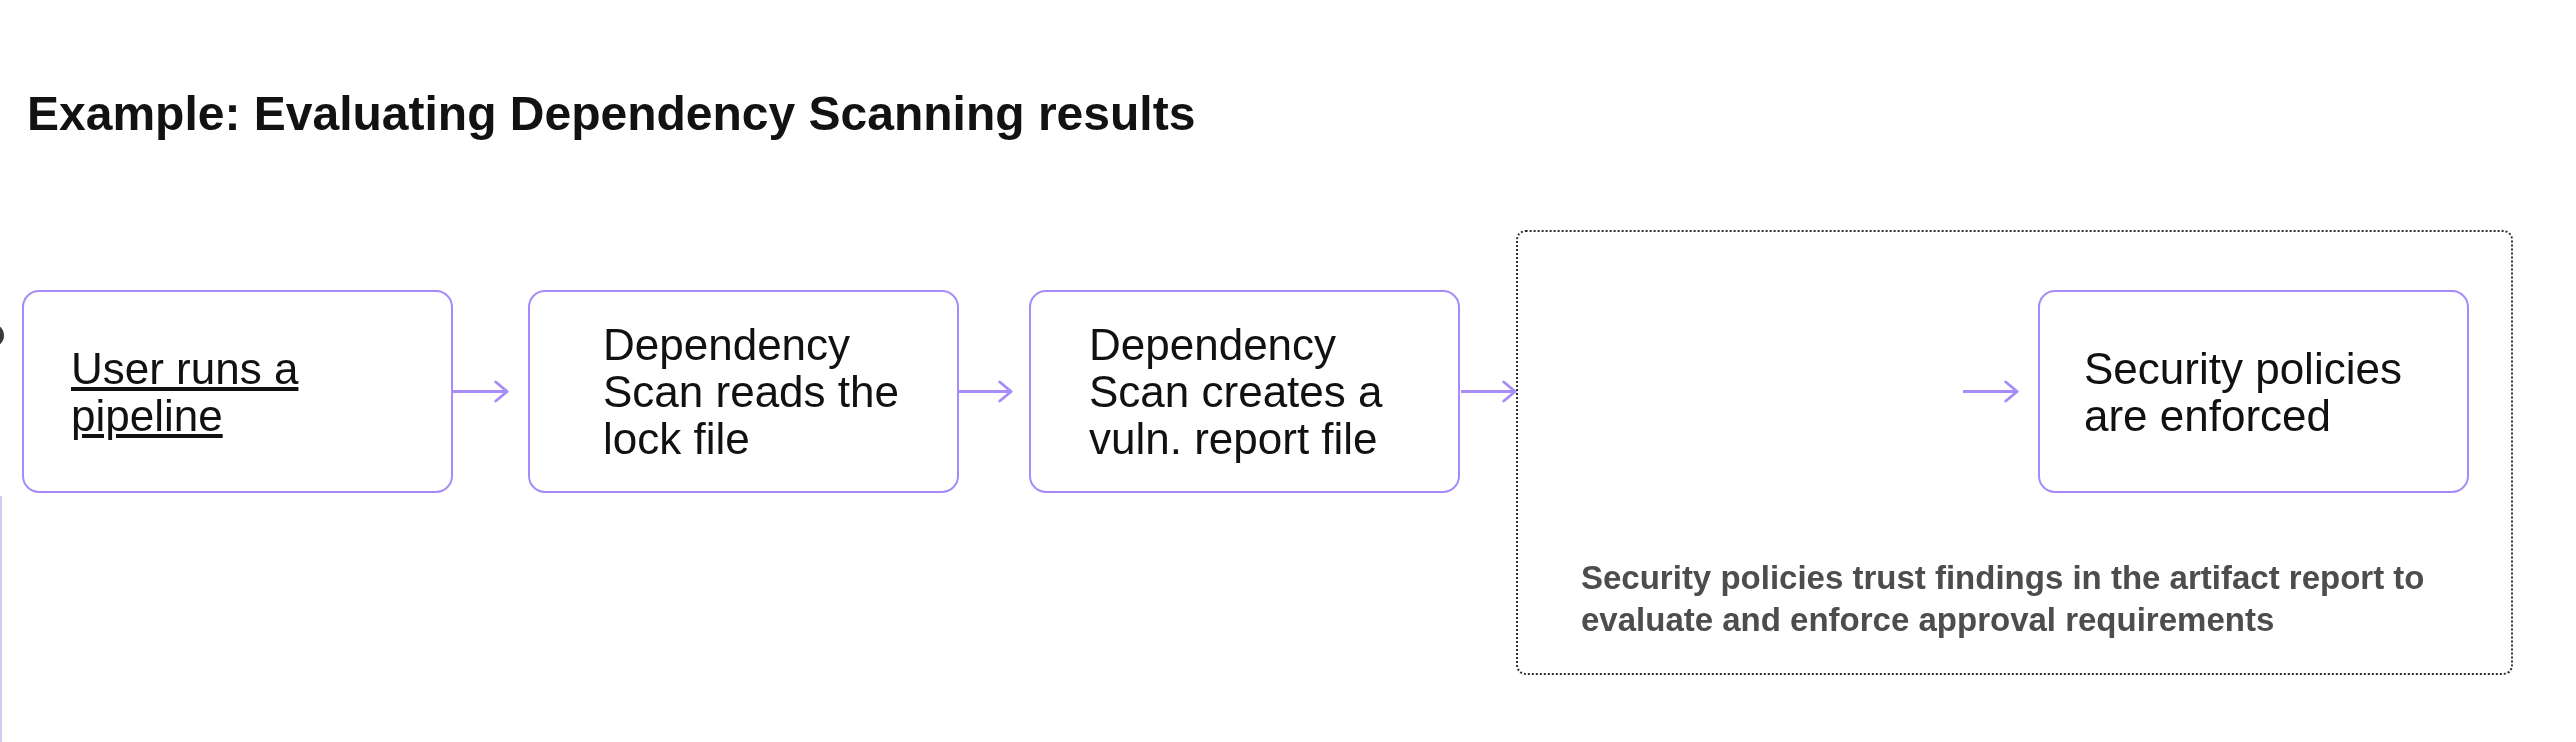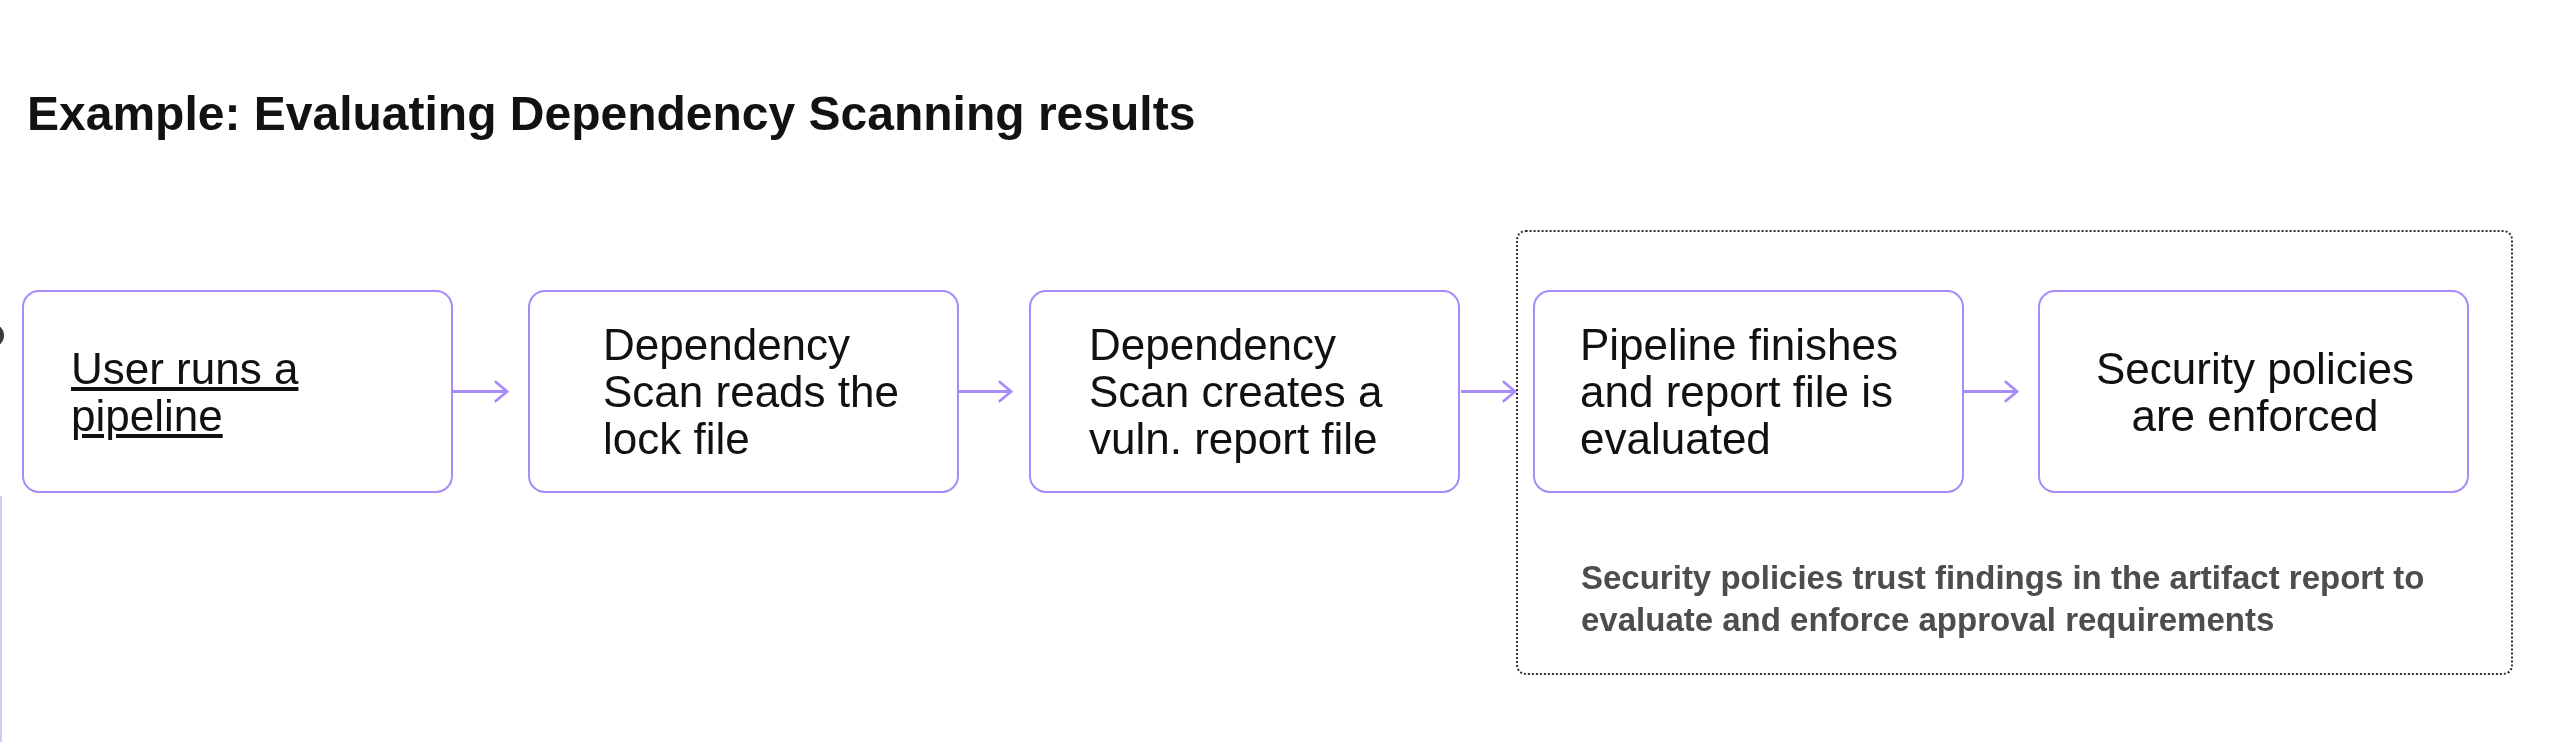--- a/index.html
+++ b/index.html
@@ -43,21 +43,21 @@
   }
   #step-0 { left: 22px; }
   #step-1 { left: 528px; }
   #step-2 { left: 1029px; }
   #step-3 { left: 1533px; }
   #step-4 { left: 2038px; }
   #step-0 .label { padding-left: 47px; text-decoration: underline; }
   #step-1 .label { padding-left: 73px; }
   #step-2 .label { padding-left: 58px; }
   #step-3 .label { padding-left: 45px; }
-  #step-4 .label { padding-left: 56px; text-align: center; }
+  #step-4 .label { padding-left: 44px; }
 
   .arrow {
     position: absolute;
     top: 379px;
     width: 57px;
     height: 25px;
   }
   #arrow-0 { left: 453px; }
   #arrow-1 { left: 957px; }
   #arrow-2 { left: 1461px; }
@@ -147,25 +147,20 @@
   <div class="flow-box" id="step-2">
     <div class="label">Dependency
 Scan creates a
 vuln. report file</div>
   </div>
 
   <svg class="arrow" id="arrow-2" viewBox="0 0 60 26">
     <path d="M0 13 H56 M45 3 L57 13 L45 23"></path>
   </svg>
 
-  <div class="flow-box" id="step-3">
-    <div class="label">Pipeline finishes
-and report file is
-evaluated</div>
-  </div>
 
   <svg class="arrow" id="arrow-3" viewBox="0 0 60 26">
     <path d="M0 13 H56 M45 3 L57 13 L45 23"></path>
   </svg>
 
   <div class="flow-box" id="step-4">
     <div class="label">Security policies
 are enforced</div>
   </div>
 

